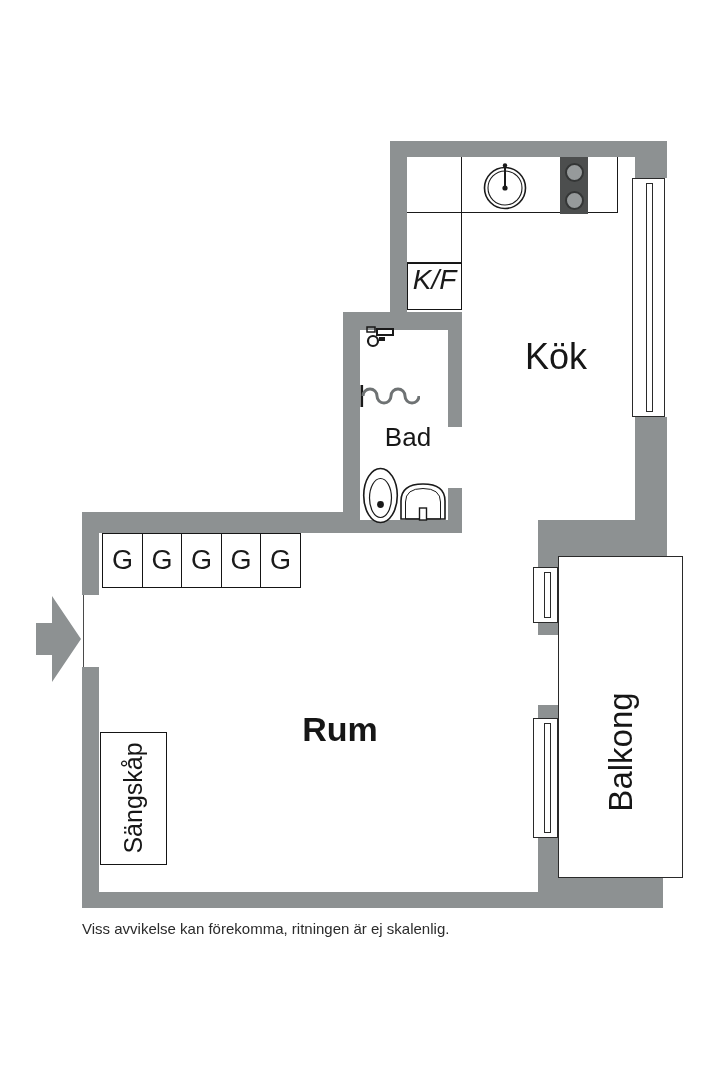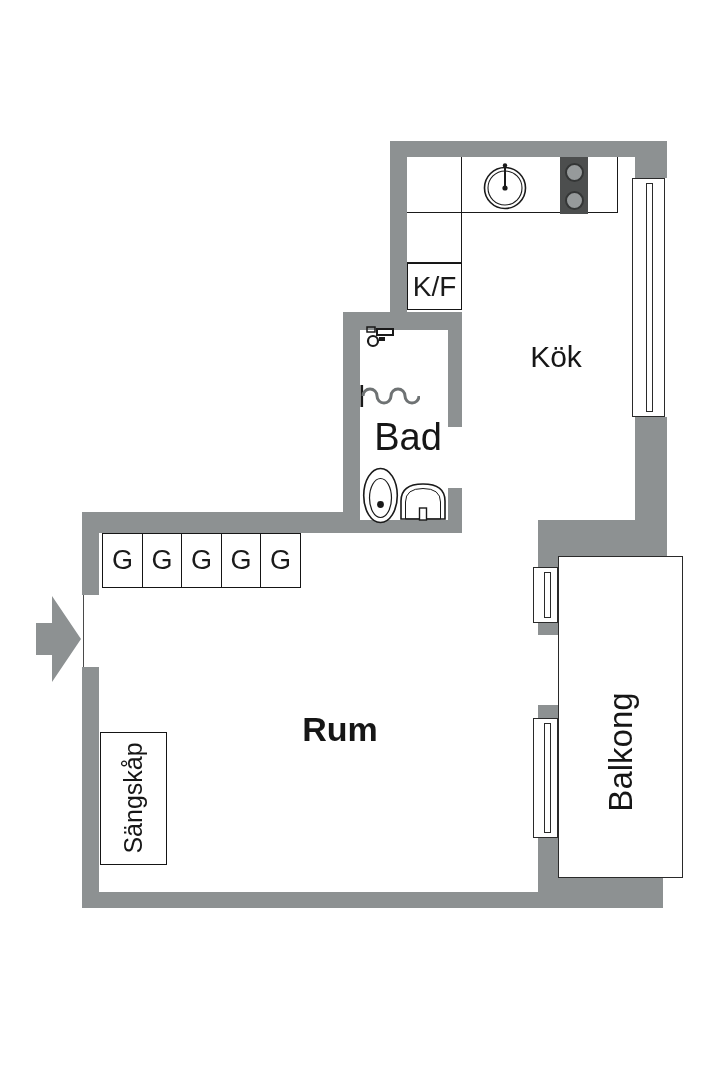--- a/index.html
+++ b/index.html
@@ -14,21 +14,21 @@
   .label.vert{transform:translate(-50%,-50%) rotate(-90deg);}
   .outline{position:absolute;box-sizing:border-box;border:0 solid var(--line);background:transparent;}
   .window{position:absolute;box-sizing:border-box;background:#fff;border:1px solid #2a2a2a;}
   .glazing{position:absolute;box-sizing:border-box;background:#fff;border:1px solid #2a2a2a;}
   .balcony{position:absolute;box-sizing:border-box;background:#fff;border:1.5px solid #2a2a2a;}
   .gwrap{position:absolute;display:flex;}
   .gbox{flex:1;box-sizing:border-box;border:1.5px solid #151515;background:#fff;
         display:flex;align-items:center;justify-content:center;font-size:27px;}
   .gbox + .gbox{margin-left:-1.5px;}
   .kfbox{position:absolute;box-sizing:border-box;border:1.5px solid #151515;background:#fff;
-         display:flex;align-items:center;justify-content:center;font-size:28px;}
+         display:flex;justify-content:center;font-size:28px;font-style:italic;}
   .cabinet{position:absolute;box-sizing:border-box;border:1.5px solid #151515;background:#fff;}
   .stove{position:absolute;background:var(--stove);}
   .burner{position:absolute;box-sizing:border-box;width:19px;height:19px;border-radius:50%;
           border:2.5px solid #343636;background:#969a9b;}
   .vline{position:absolute;background:var(--line);}
   .disclaimer{position:absolute;font-size:15px;color:#2b2b2b;}
 </style>
 </head>
 <body>
 
@@ -130,19 +130,20 @@
   </div>
 
   <div class="cabinet" style="left:100px;top:732px;width:67px;height:133px;"></div>
   <div class="label vert" style="left:133px;top:798px;font-size:25px;">Sängskåp</div>
 
   <div class="vline" style="left:83px;top:595px;width:1.2px;height:72px;background:#4a4a4a;"></div>
   <svg class="abs" style="left:36px;top:596px;" width="46" height="86" viewBox="0 0 46 86">
     <polygon points="0,27 16,27 16,0 45,43 16,86 16,59 0,59" style="fill:var(--wall)"></polygon>
   </svg>
 
-  <div class="label" style="left:556px;top:357px;font-size:30px;">Kök</div>
-  <div class="label" style="left:408px;top:437px;font-size:38px;">Bad</div>
+  <div class="label" style="left:556px;top:357px;font-size:36px;">Kök</div>
+  <div class="label" style="left:408px;top:437px;font-size:26px;">Bad</div>
   <div class="label" style="left:340px;top:729px;font-size:34px;font-weight:bold;">Rum</div>
   <div class="label vert" style="left:621px;top:752px;font-size:33px;">Balkong</div>
 
+  <div class="disclaimer" style="left:82px;top:920px;">Viss avvikelse kan förekomma, ritningen är ej skalenlig.</div>
 
 </div>
 
 </body></html>

